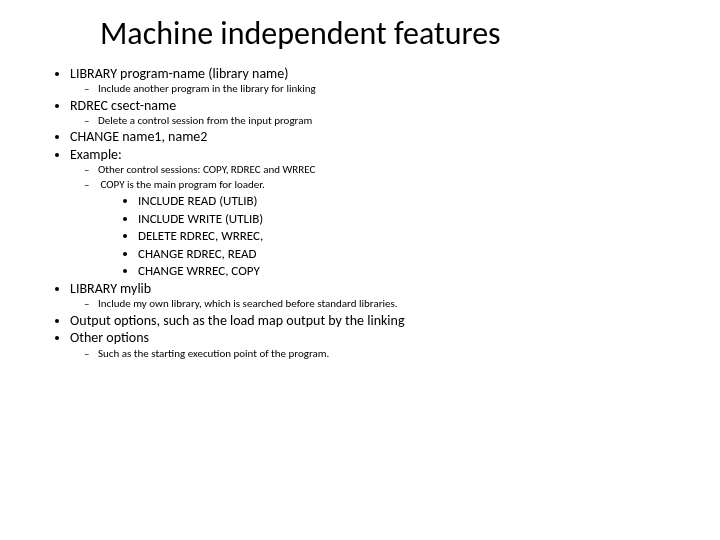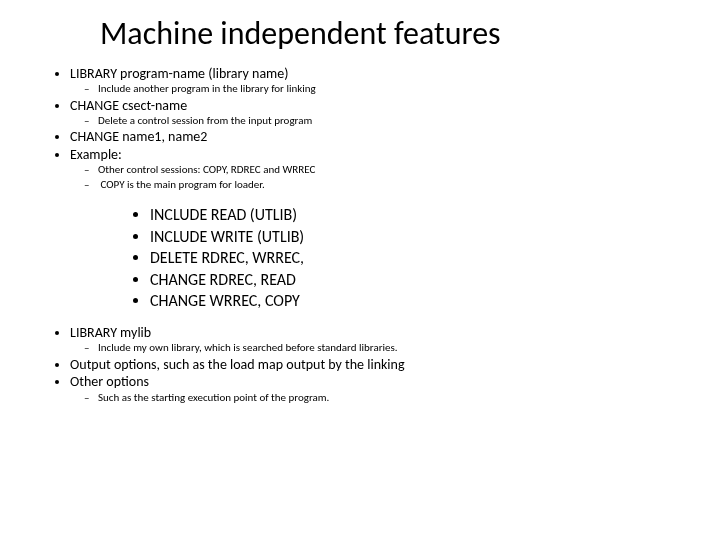--- a/index.html
+++ b/index.html
@@ -42,23 +42,23 @@
     line-height: 1.3;
   }
   ul.lvl2 > li::before {
     content: "–";
     display: inline-block;
     width: 14px;
     margin-left: -14px;
   }
   ul.lvl3 {
     list-style: disc;
-    margin: 12px;
+    margin: 0;
     padding-left: 40px;
-    font-size: 16px;
+    font-size: 13px;
     line-height: 1.35;
   }
 </style>
 </head>
 <body>
 
 <div class="slide">
 
   <div class="title">
     <span>Machine independent features</span><br>
@@ -67,21 +67,21 @@
   <ul class="lvl1">
 
     <li>
       <span>LIBRARY program-name (library name)</span>
       <ul class="lvl2">
         <li>Include another program in the library for linking</li>
       </ul>
     </li>
 
     <li>
-      <span>CHANGE csect-name</span>
+      <span>RDREC csect-name</span>
       <ul class="lvl2">
         <li>Delete a control session from the input program</li>
       </ul>
     </li>
 
     <li>
       <span>CHANGE name1, name2</span>
     </li>
 
     <li>

